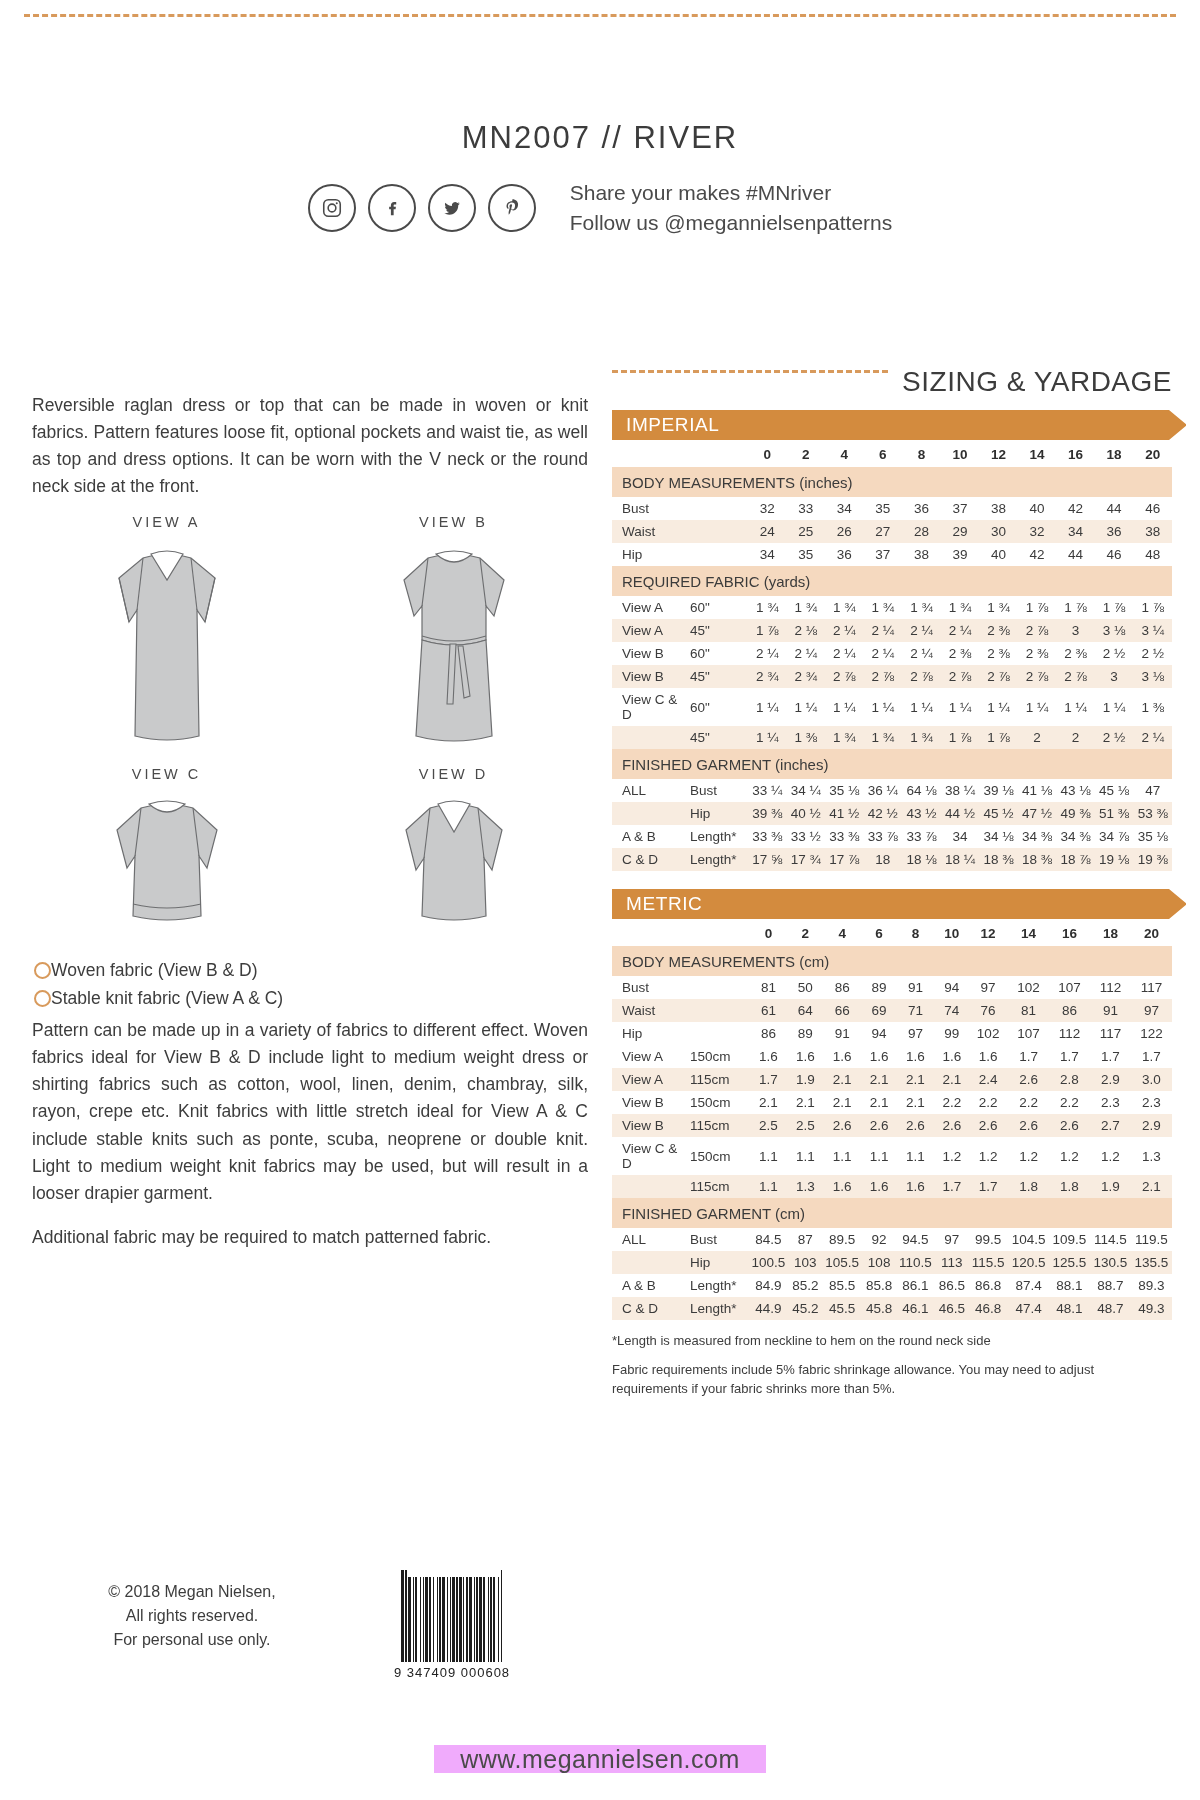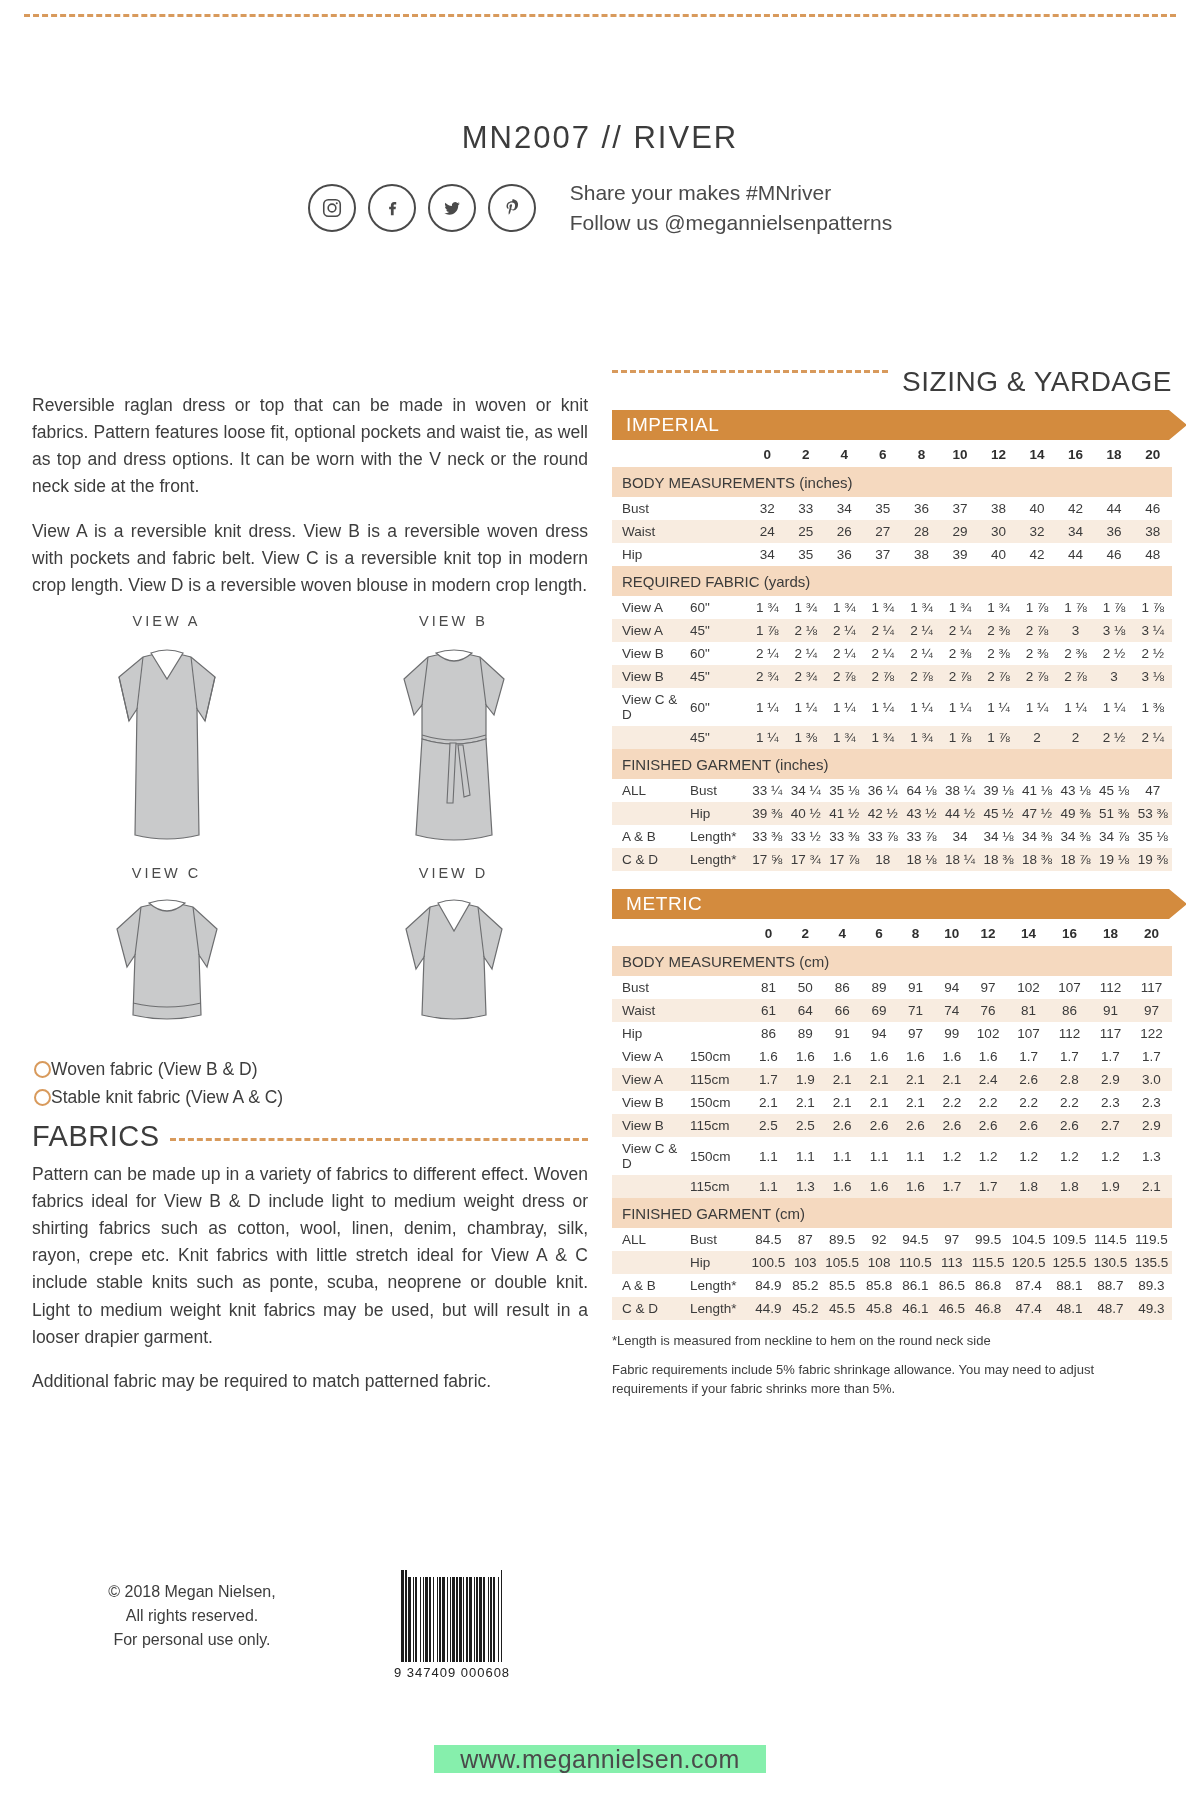--- a/index.html
+++ b/index.html
@@ -22,21 +22,21 @@
   }
   .footer-line{
     position:absolute; bottom:44px; left:24px; right:24px; height:0;
     border-top:3px dashed #d89a5c;
   }
   .footer-url{
     position:absolute; bottom:26px; left:0; right:0; text-align:center;
     font-size:25px; letter-spacing:.5px; color:#4a4a4a;
     background:#fff; display:block;
   }
-  .footer-url span{background:#86efac; padding:0 26px;}
+  .footer-url span{background:#f0abfc; padding:0 26px;}
 
   
   .header{position:absolute; top:120px; left:0; right:0; text-align:center;}
   .title{font-size:31px; letter-spacing:2px; color:#3c3c3c;}
   .title .slash{color:#3c3c3c;}
   .social-row{
     margin-top:22px;
     display:flex; justify-content:center; align-items:center; gap:12px;
   }
   .icon-circle{
@@ -173,21 +173,20 @@
       </div>
       <div class="social-text">
         <div>Share your makes #MNriver</div>
         <div>Follow us @megannielsenpatterns</div>
       </div>
     </div>
   </div>
 
   <div class="left">
     <p class="para">Reversible raglan dress or top that can be made in woven or knit fabrics. Pattern features loose fit, optional pockets and waist tie, as well as top and dress options. It can be worn with the V neck or the round neck side at the front.</p>
-    <p class="para">View A is a reversible knit dress. View B is a reversible woven dress with pockets and fabric belt. View C is a reversible knit top in modern crop length. View D is a reversible woven blouse in modern crop length.</p>
 
     <div class="views-grid">
 
       <div class="view-cell">
         <div class="view-label">VIEW A</div>
         <svg class="garment" width="160" height="230" viewBox="0 0 160 230">
           <g fill="#c9cacb" stroke="#6d6e70" stroke-width="1.2">
             <path d="M80 16 L104 22 L128 42 L118 86 L110 74 L112 200 Q80 208 48 200 L50 74 L42 86 L32 42 L56 22 Z"></path>
           </g>
           <g fill="#ffffff" stroke="#6d6e70" stroke-width="1.2">
@@ -254,24 +253,20 @@
 
     <div class="bullet-row">
       <span class="ring"></span>
       <span>Woven fabric (View B &amp; D)</span>
     </div>
     <div class="bullet-row">
       <span class="ring"></span>
       <span>Stable knit fabric (View A &amp; C)</span>
     </div>
 
-    <div class="section-head">
-      <h2>FABRICS</h2>
-      <div class="rule"></div>
-    </div>
     <p class="para" style="margin-top:8px">Pattern can be made up in a variety of fabrics to different effect. Woven fabrics ideal for View B &amp; D include light to medium weight dress or shirting fabrics such as cotton, wool, linen, denim, chambray, silk, rayon, crepe etc. Knit fabrics with little stretch ideal for View A &amp; C include stable knits such as ponte, scuba, neoprene or double knit. Light to medium weight knit fabrics may be used, but will result in a looser drapier garment.</p>
     <p class="para">Additional fabric may be required to match patterned fabric.</p>
   </div>
 
   <div style="position:absolute; left:32px; top:1570px; width:556px; height:140px;">
     <div class="copyright" style="position:absolute; left:10px; top:10px;">
       <div>© 2018 Megan Nielsen,</div>
       <div>All rights reserved.</div>
       <div>For personal use only.</div>
     </div>

